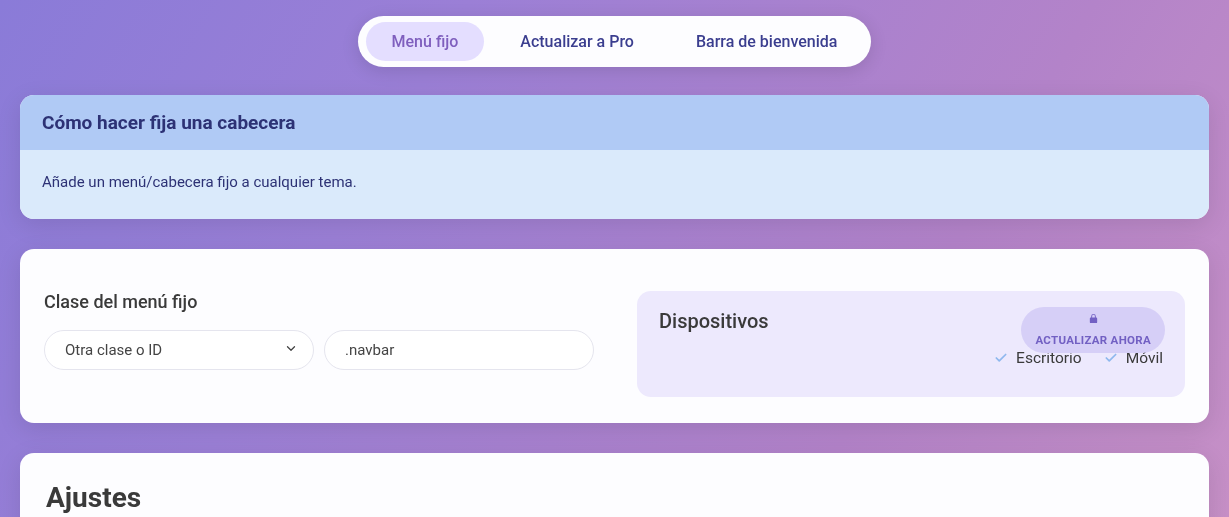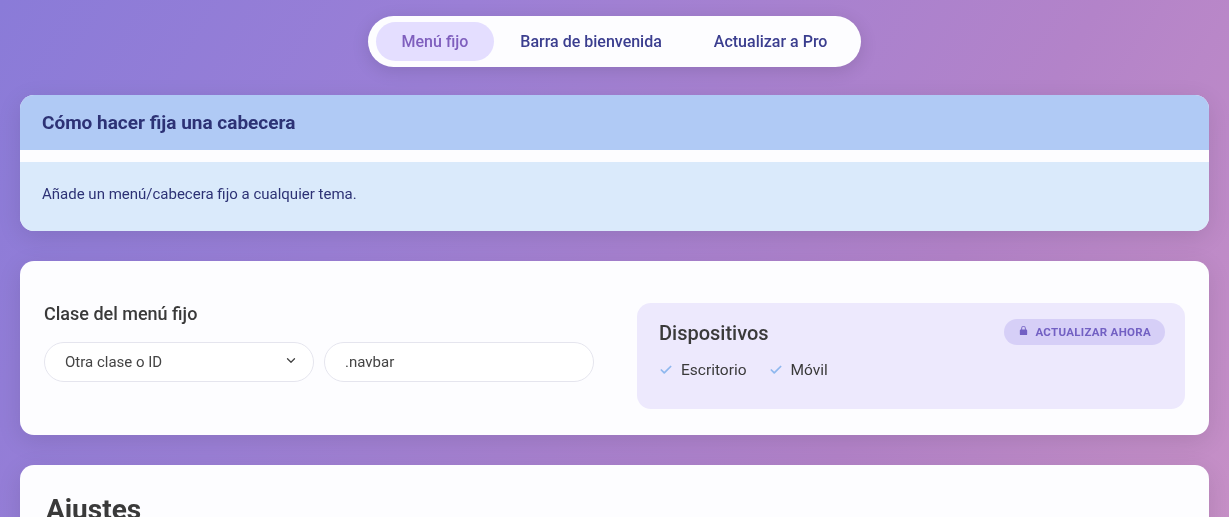--- a/index.html
+++ b/index.html
@@ -12,20 +12,21 @@
   .tabbar {
     display: flex;
     justify-content: center;
     margin-bottom: 28px;
   }
   .tabs {
     background: #fdfdff;
     border-radius: 999px;
     padding: 6px 8px;
     display: flex;
+    gap: 10px;
     box-shadow: 0 4px 18px rgba(0,0,0,0.12);
   }
   .tab {
     padding: 10px 26px;
     border-radius: 999px;
     font-size: 16px;
     font-weight: 500;
     color: #3b3e8f;
     cursor: pointer;
   }
@@ -48,21 +49,20 @@
     font-size: 19px;
     font-weight: 700;
     padding: 16px 22px 16px 22px;
   }
   .info-body {
     background: #daeafb;
     color: #2d3275;
     font-size: 15px;
     padding: 18px 22px 22px 22px;
     line-height: 1.9;
-    margin-top: 12px;
   }
   .settings-card {
     display: flex;
     padding: 42px 24px 26px 24px;
     gap: 12px;
   }
   .col-left { flex: 1 1 auto; padding-right: 20px; }
   .col-right { flex: 0 0 548px; }
 
   .section-label {
@@ -127,22 +127,23 @@
     color: #7260c3;
     border-radius: 999px;
     padding: 6px 14px;
     font-size: 11.5px;
     font-weight: 700;
     letter-spacing: 0.3px;
     display: flex;
     align-items: center;
     gap: 6px;
     cursor: pointer;
-  }
-  .dev-row { display: flex; gap: 22px; }
+    flex-direction: column;
+  }
+  .dev-row { display: flex; gap: 22px; justify-content: flex-end; }
   .dev-item {
     display: flex;
     align-items: center;
     gap: 8px;
     font-size: 15.5px;
     color: #3a3a3a;
   }
   .check-icon {
     width: 14px; height: 14px;
   }
@@ -155,22 +156,22 @@
     font-weight: 700;
     color: #3a3a3a;
   }
 </style>
 </head>
 <body>
 
 <div class="tabbar">
   <div class="tabs">
     <div class="tab active">Menú fijo</div>
+    <div class="tab">Actualizar a Pro</div>
     <div class="tab">Barra de bienvenida</div>
-    <div class="tab">Actualizar a Pro</div>
   </div>
 </div>
 
 <div class="card info-card">
   <div class="info-header">Cómo hacer fija una cabecera</div>
   <div class="info-body">
     <div>Añade un menú/cabecera fijo a cualquier tema.</div>
   </div>
 </div>
 

